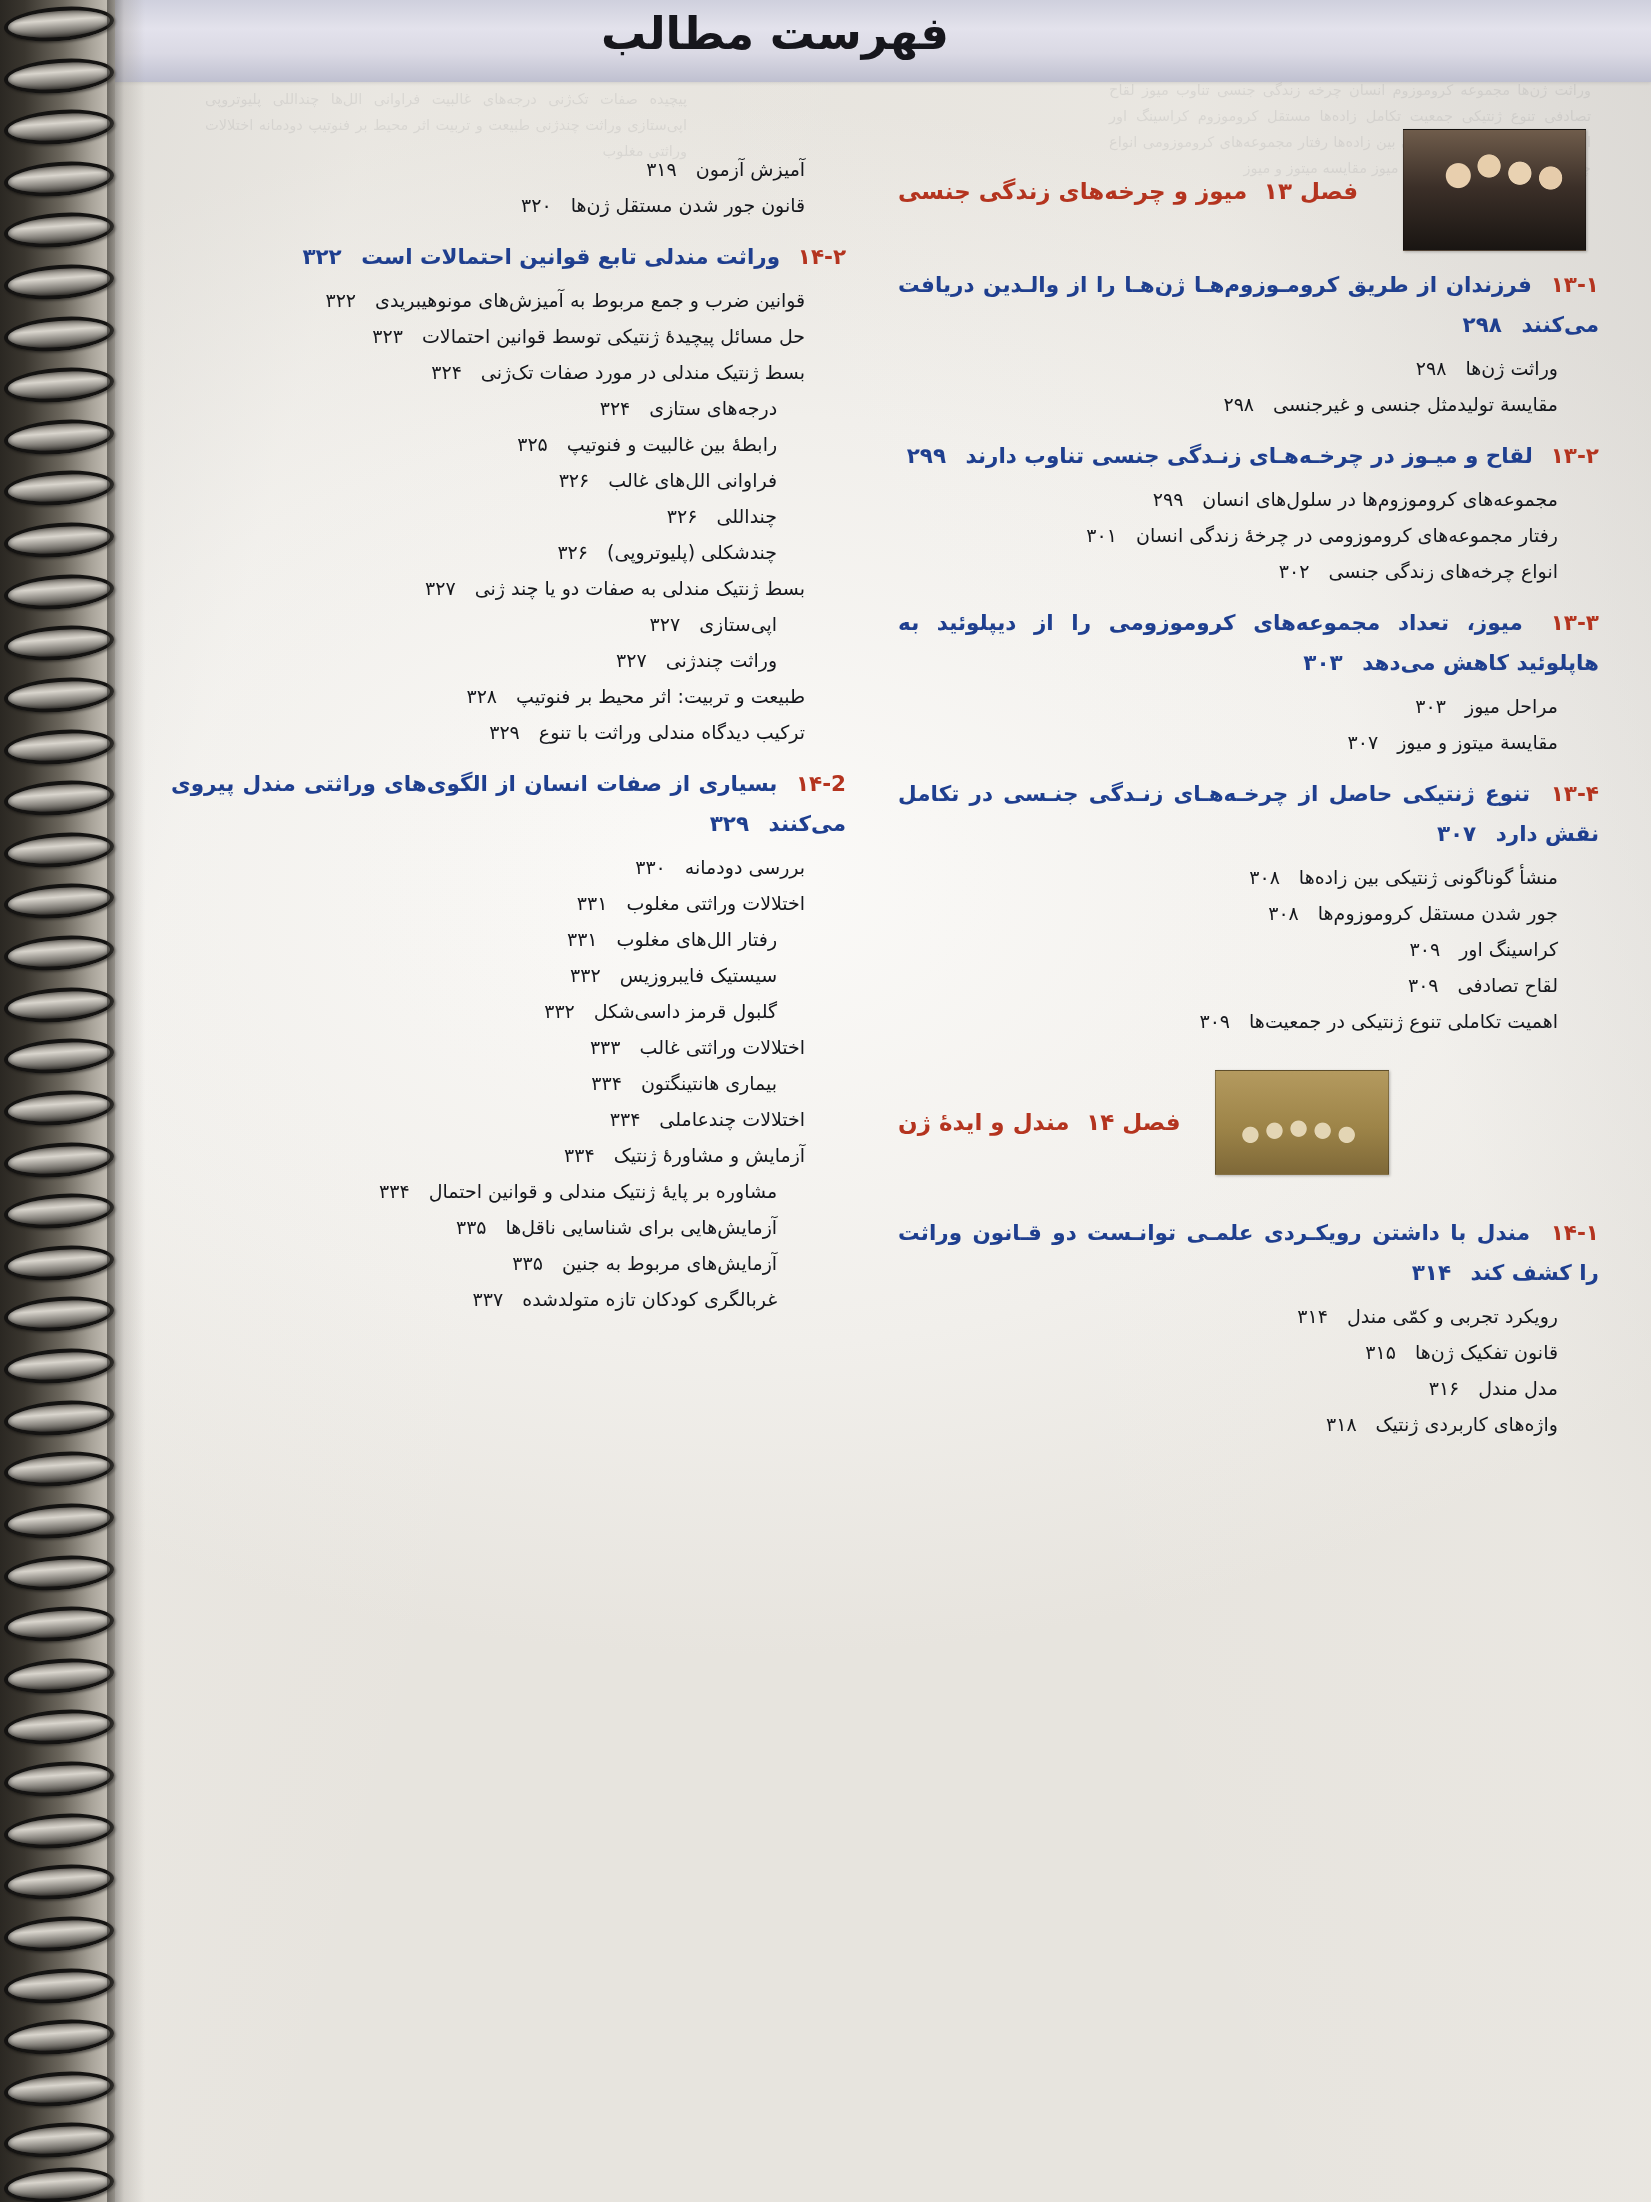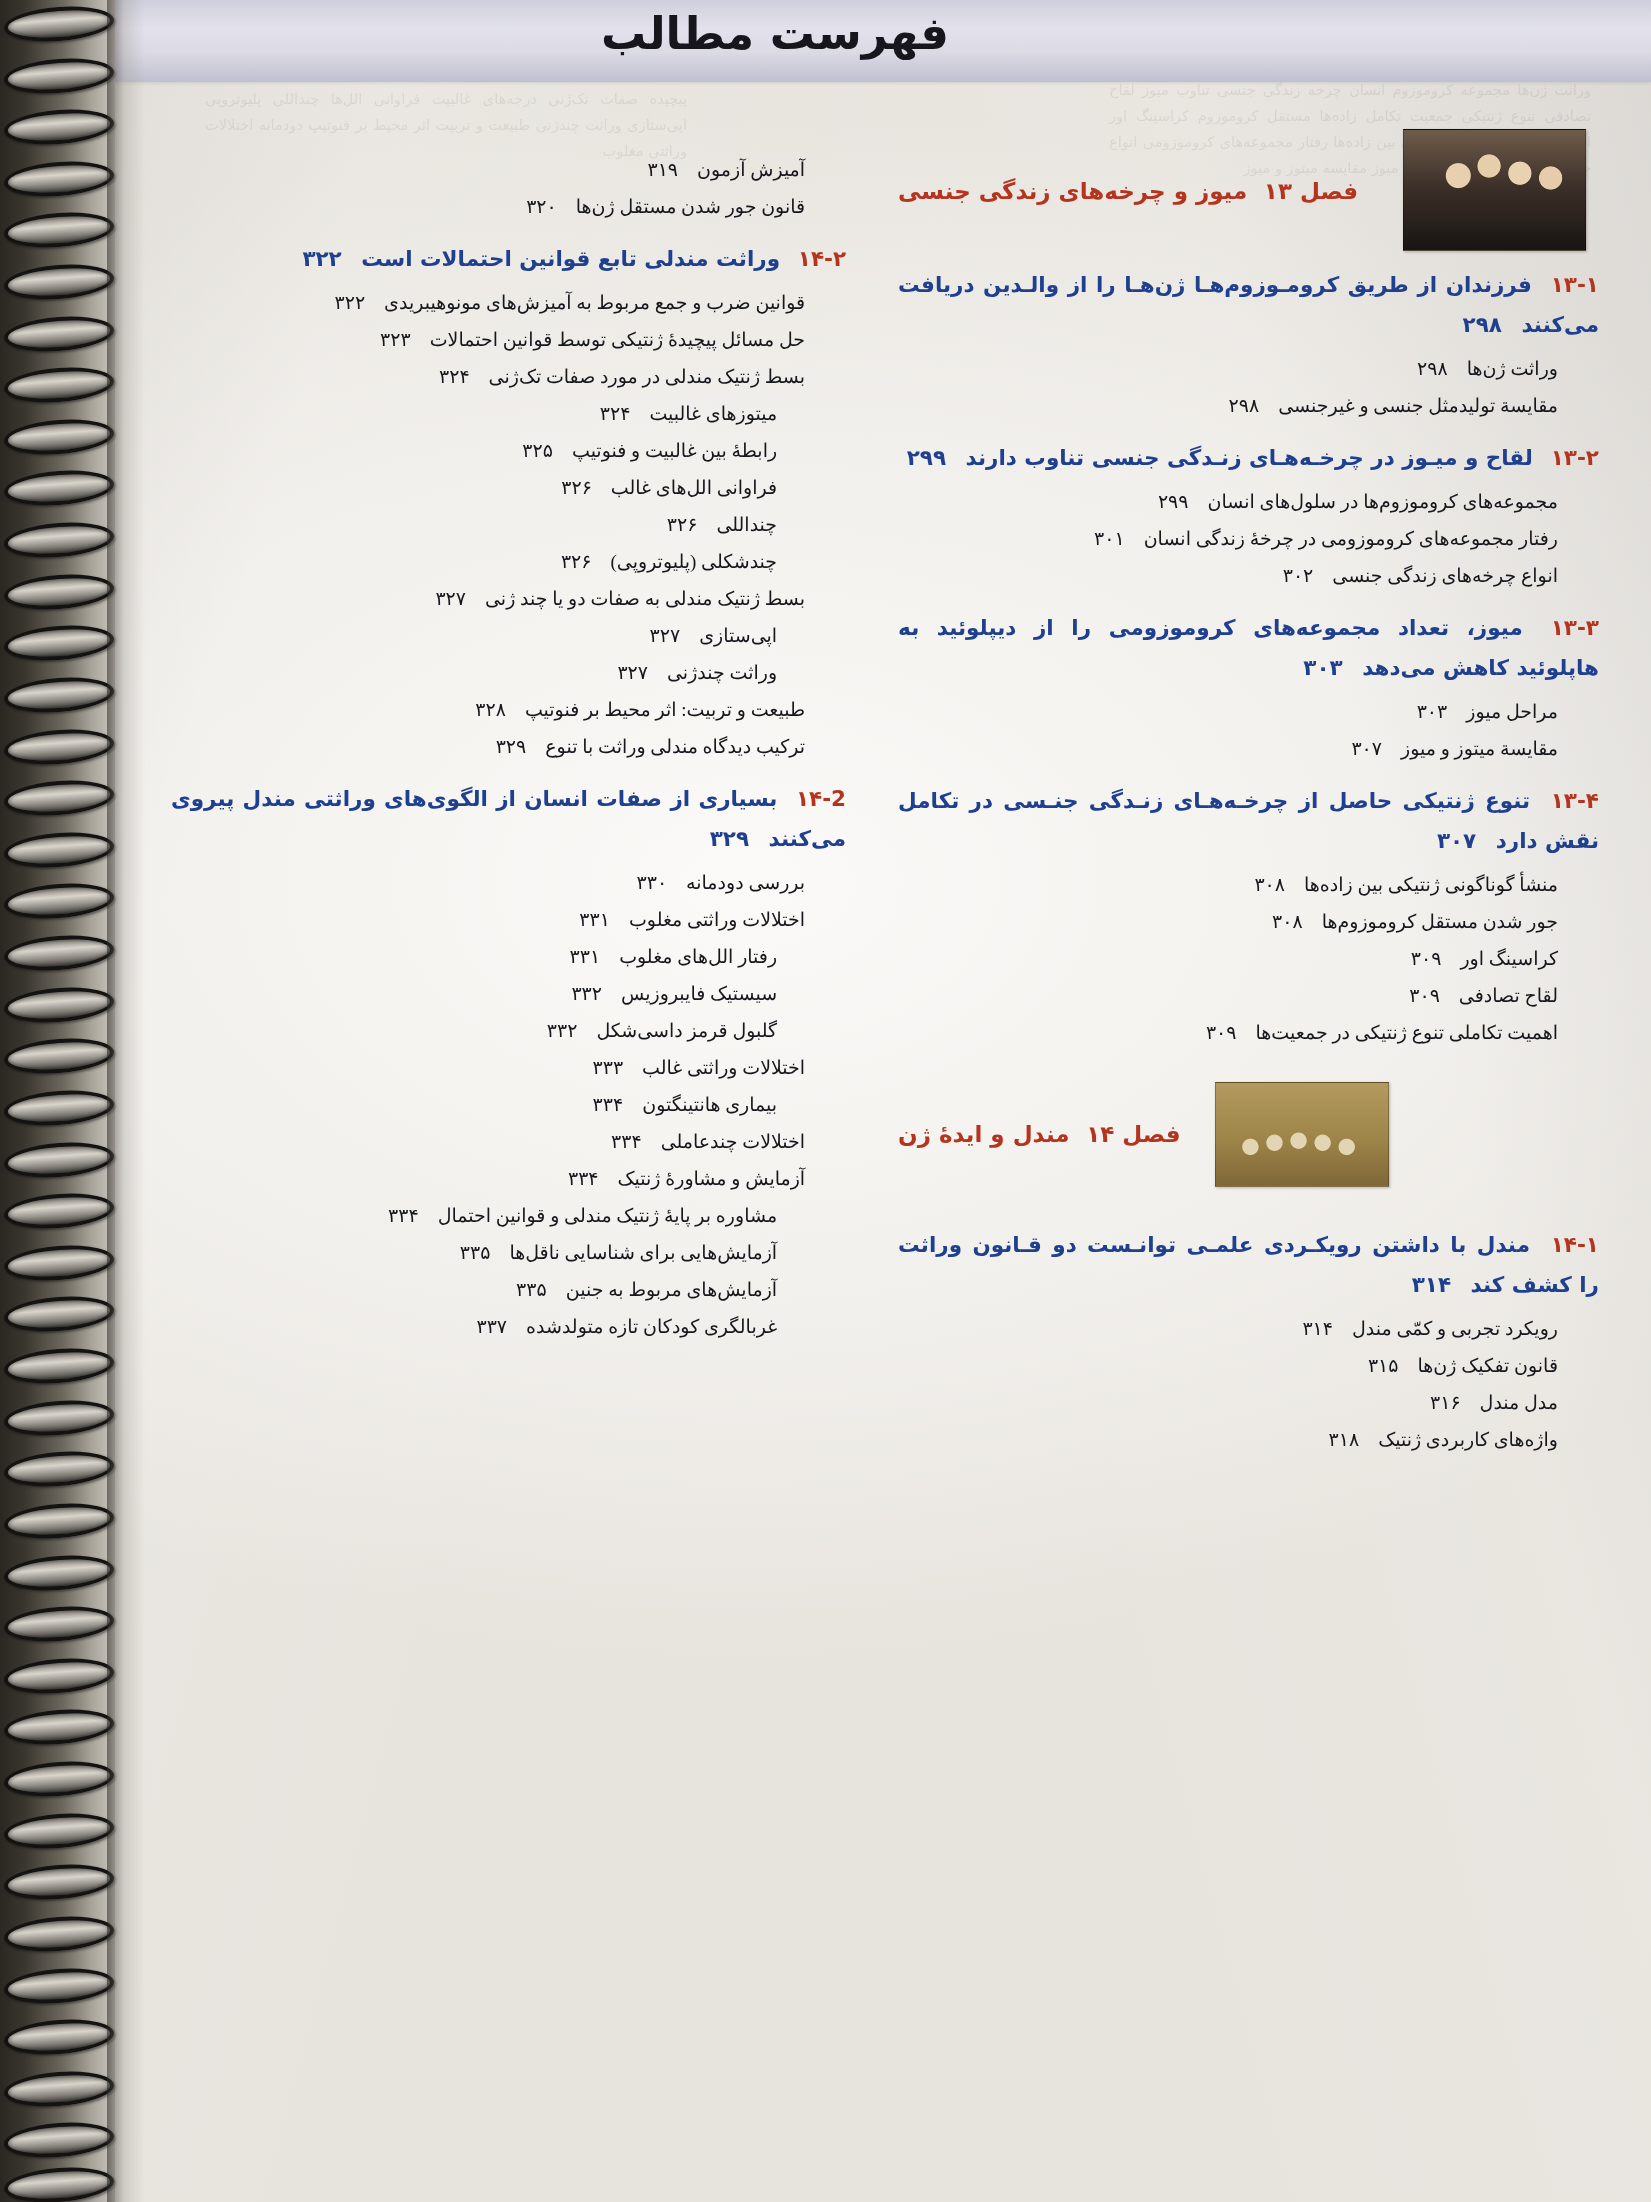--- a/index.html
+++ b/index.html
@@ -143,21 +143,21 @@
 
   .entry {
     font-size: 19px;
     color: #15171c;
     line-height: 36px;
     display: flex;
     align-items: baseline;
     gap: 19px;
     padding-right: 41px;
   }
-  .entry .label { white-space: nowrap; font-family: Liberation Serif, serif; }
+  .entry .label { white-space: nowrap; }
   .entry .pg { color: #15171c; }
 
   .entry.indent-2 { padding-right: 69px; }
 
   .photo {
     position: absolute;
     border: 0.9px solid rgba(0,0,0,0.25);
     box-shadow: 0.9px 0.9px 2.6px rgba(0,0,0,0.25);
   }
   .photo-family {
@@ -408,21 +408,21 @@
       <div class="entry">
         <span class="label">حل مسائل پیچیدۀ ژنتیکی توسط قوانین احتمالات</span>
         <span class="pg">۳۲۳</span>
       </div>
 
       <div class="entry">
         <span class="label">بسط ژنتیک مندلی در مورد صفات تک‌ژنی</span>
         <span class="pg">۳۲۴</span>
       </div>
       <div class="entry indent-2">
-        <span class="label">میتوز‌های غالبیت</span>
+        <span class="label">درجه‌های ستازی</span>
         <span class="pg">۳۲۴</span>
       </div>
       <div class="entry indent-2">
         <span class="label">رابطۀ بین غالبیت و فنوتیپ</span>
         <span class="pg">۳۲۵</span>
       </div>
       <div class="entry indent-2">
         <span class="label">فراوانی الل‌های غالب</span>
         <span class="pg">۳۲۶</span>
       </div>

